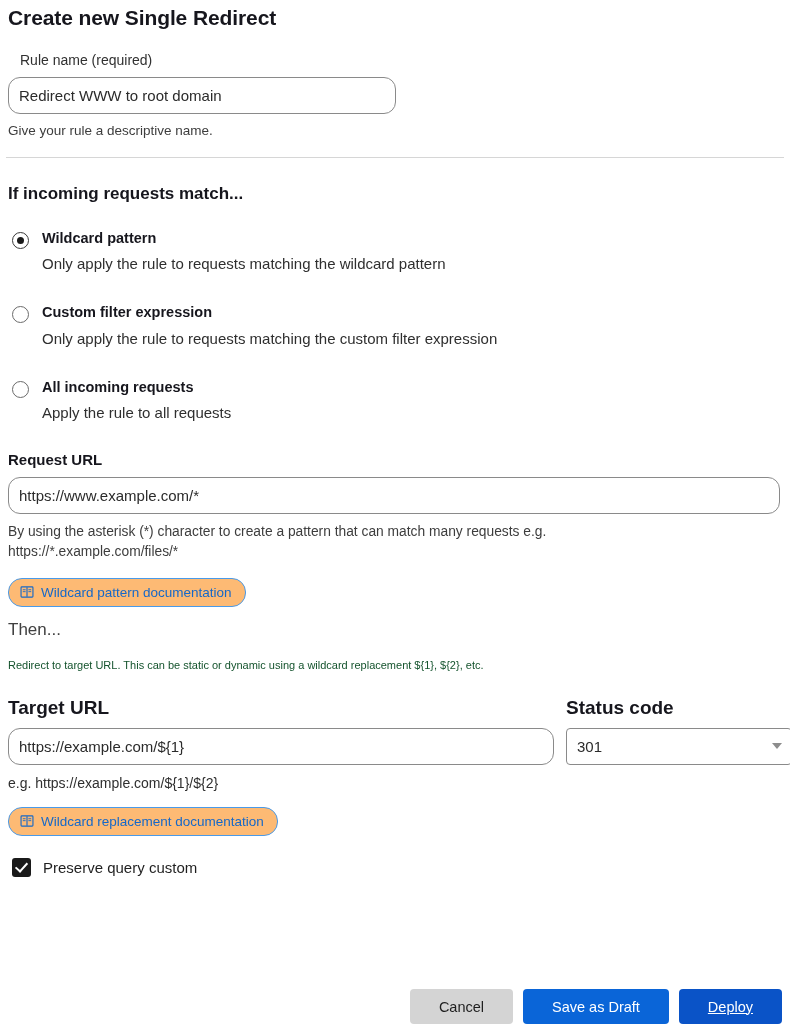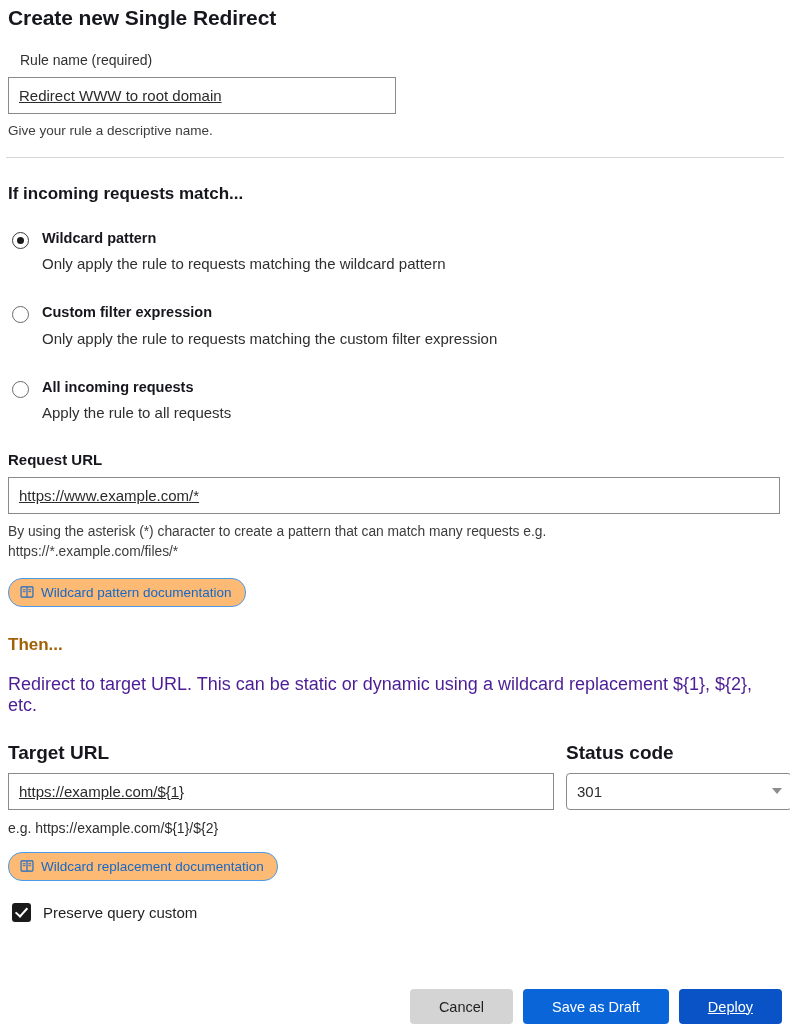--- a/index.html
+++ b/index.html
@@ -32,28 +32,27 @@
   .field-label {
     font-size: 14px;
     color: #313131;
     margin-top: 22px;
     margin-left: 14px;
   }
   .text-input {
     box-sizing: border-box;
     height: 37px;
     border: 1px solid #8a8a8a;
-    border-radius: 0;
+    border-radius: 12px;
     background: #fff;
     font-size: 15px;
     color: #2b2b2b;
     padding: 12px 10px;
     font-family: "Liberation Sans", sans-serif;
     outline: none;
-    text-decoration: underline;
   }
   .text-input::placeholder { color: #8a8a8a; }
   #rule-name-input {
     width: 388px;
     margin-top: 9px;
     margin-left: 2px;
     display: block;
   }
   .hint {
     font-size: 13.5px;
@@ -150,28 +149,28 @@
     font-size: 13.5px;
     background: #fdba74;
     margin-top: 16px;
     margin-left: 2px;
     cursor: pointer;
     white-space: nowrap;
   }
   .doc-icon { display: inline-flex; align-items: center; }
   .then-head {
     font-size: 17px;
-    font-weight: bold;
-    color: #a16207;
-    margin-top: 28px;
+    font-weight: normal;
+    color: #404040;
+    margin-top: 13px;
     margin-left: 2px;
   }
   .then-desc {
-    font-size: 18px;
-    color: #4c1d95;
+    font-size: 11px;
+    color: #14532d;
     margin-top: 19px;
     margin-left: 2px;
   }
   .two-col {
     display: flex;
     gap: 12px;
     margin-top: 0;
   }
   .col-target { width: 546px; margin-left: 2px; }
   .col-status { width: 226px; }

